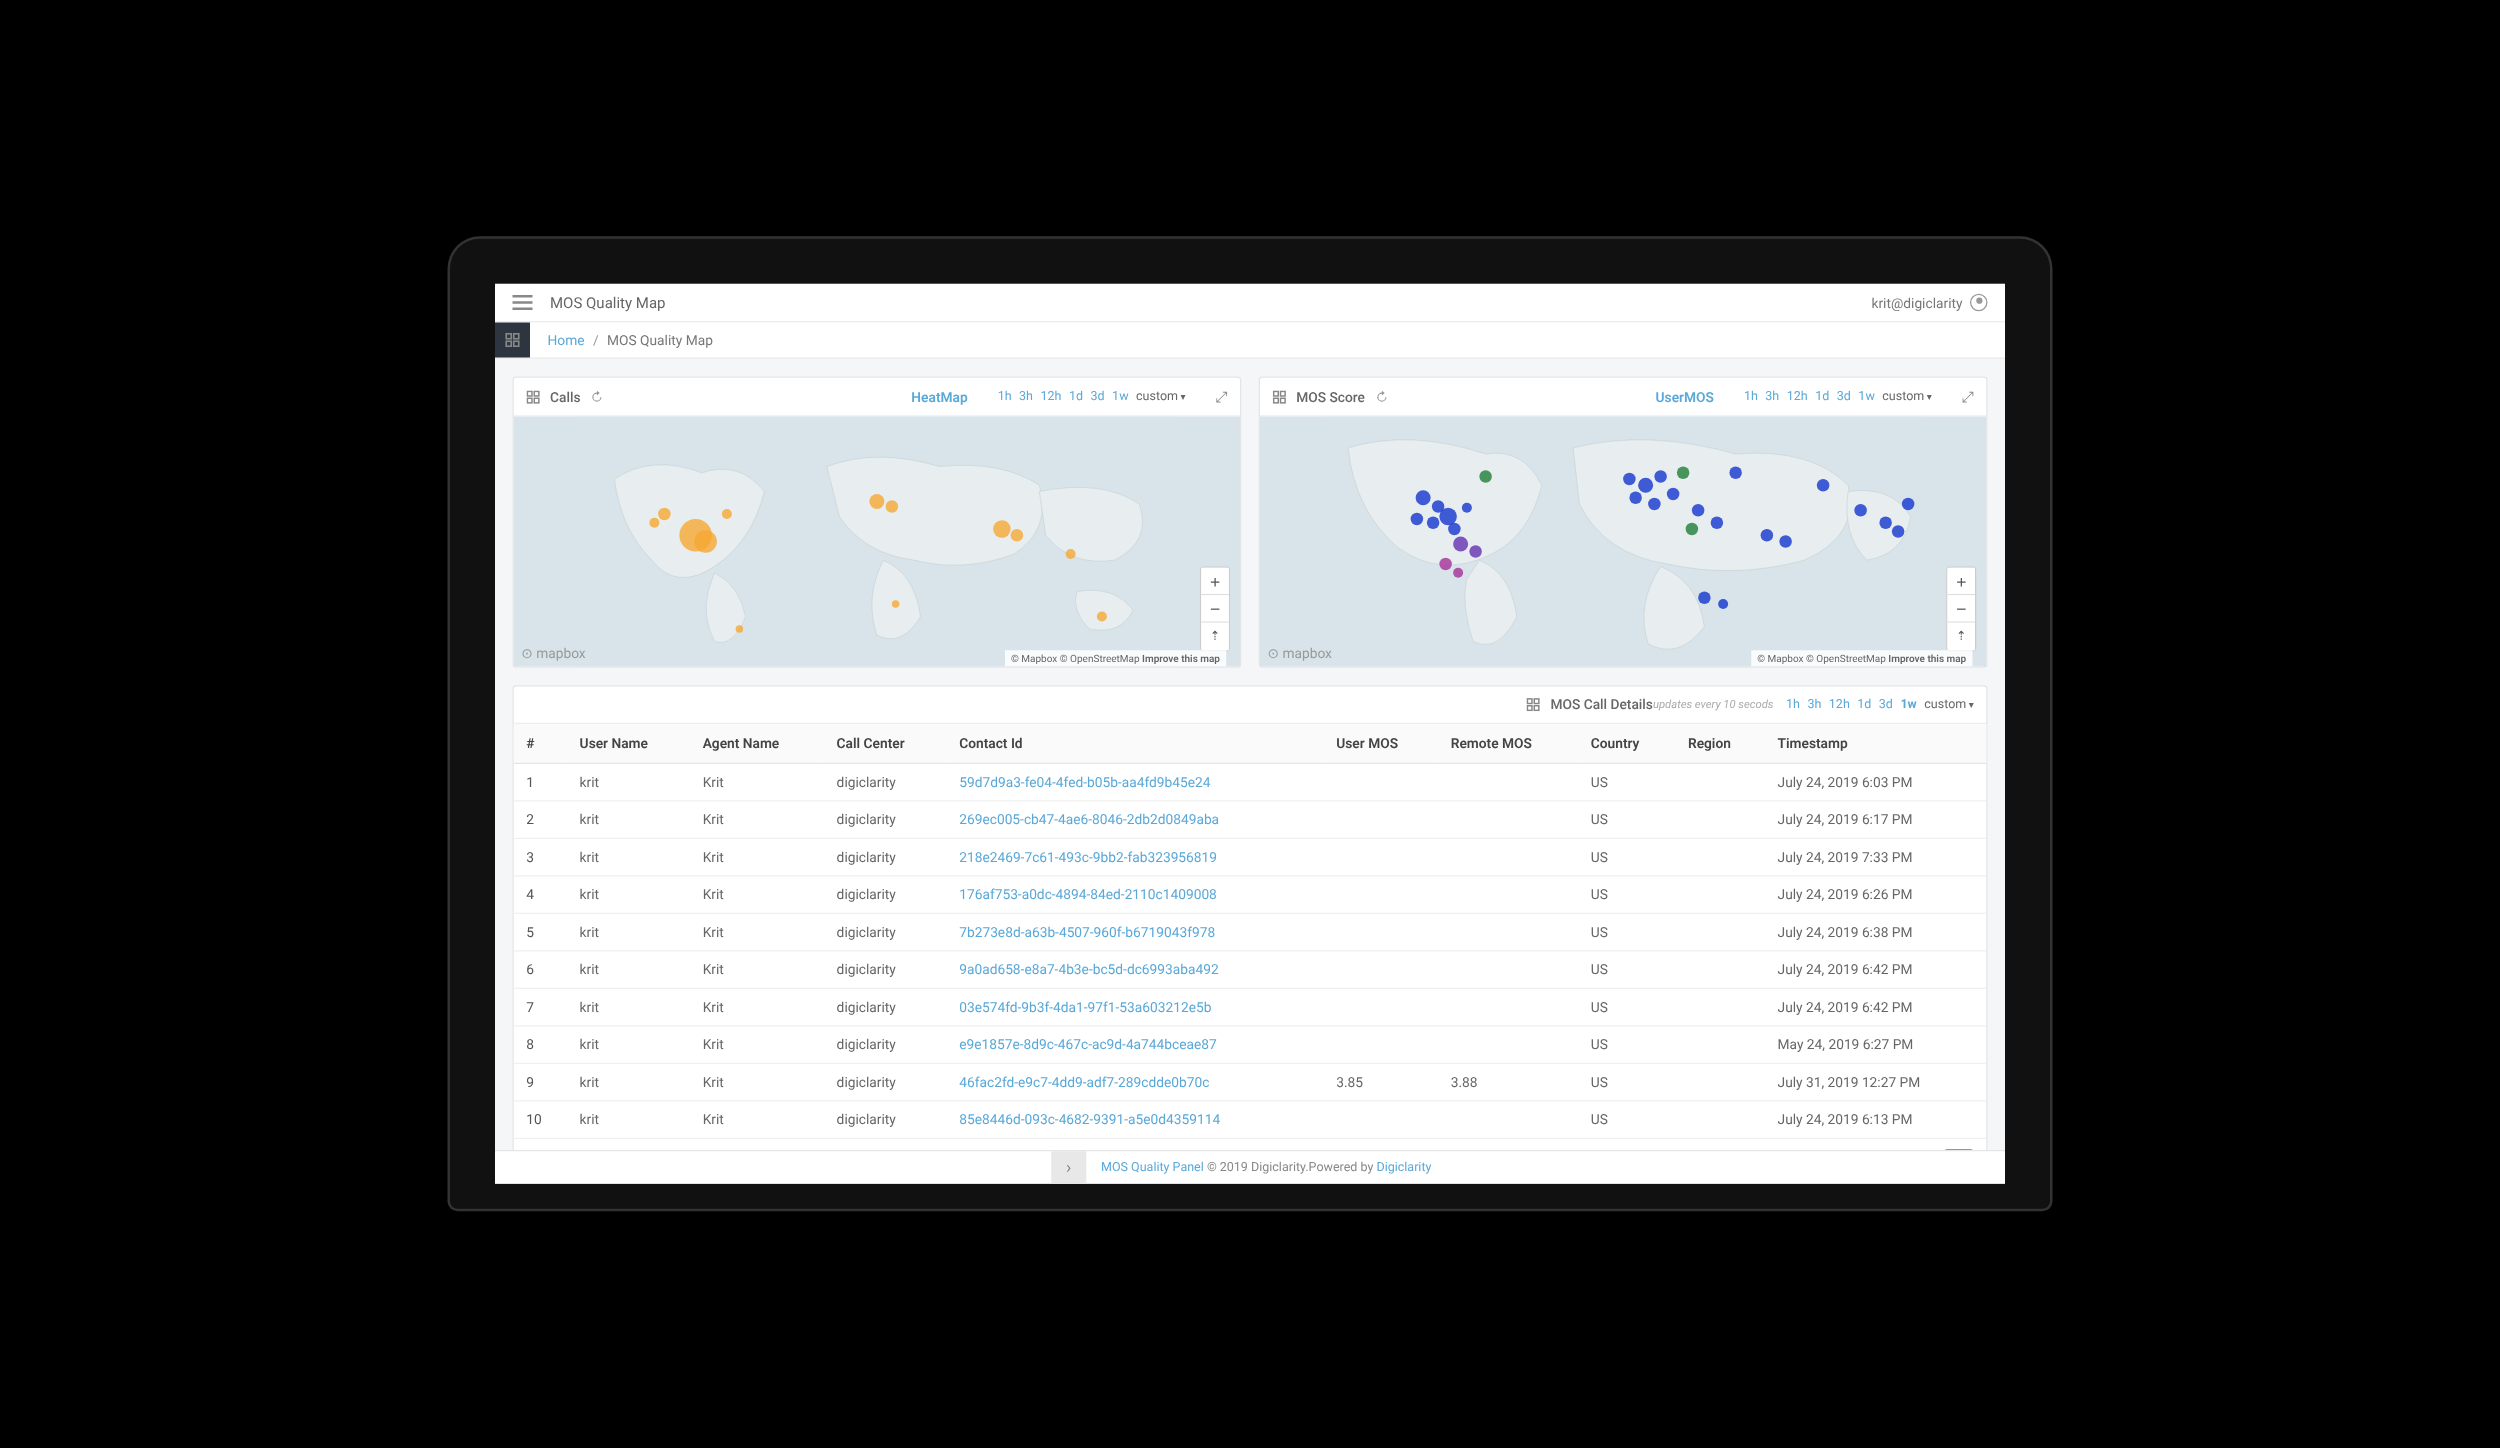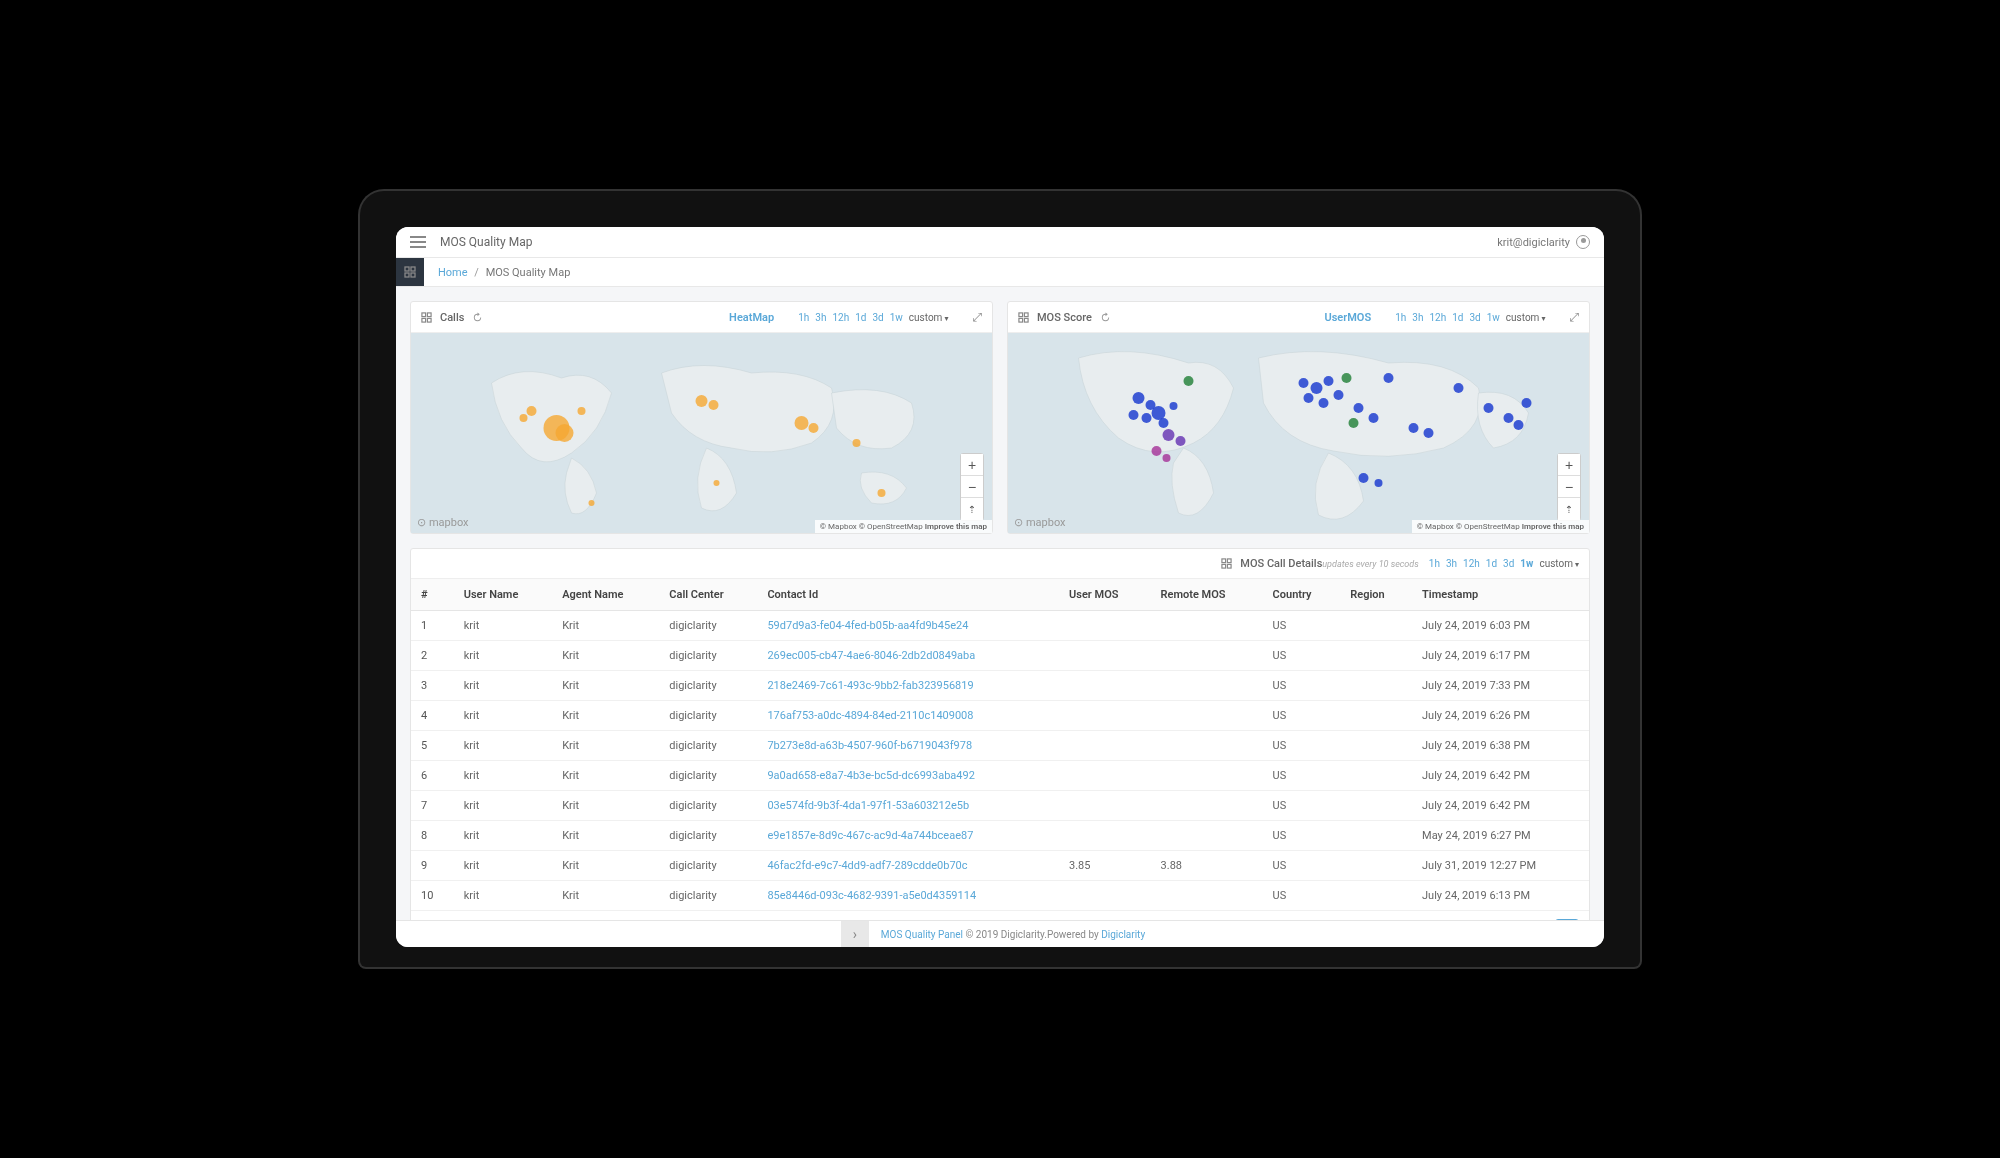--- a/index.html
+++ b/index.html
@@ -15,21 +15,21 @@
     }
     .laptop-frame {
       background: #111;
       border-radius: 24px 24px 6px 6px;
       padding: 36px 36px 20px;
       box-shadow: 0 0 0 2px #333;
       width: 1280px;
     }
     .screen {
       background: #f5f6f8;
-      border-radius: 12px;
+      border-radius: 0;
       overflow: hidden;
       height: 720px;
       display: flex;
       flex-direction: column;
     }
     .topbar {
       background: #fff;
       display: flex;
       align-items: center;
       padding: 8px 14px;
@@ -68,21 +68,21 @@
     .land { fill: #e8edef; stroke: #c5d0d5; stroke-width: 0.5; }
     .heat-dot { fill: #f5a832; opacity: 0.8; }
     .mos-dot { opacity: 0.85; }
     .mos-blue { fill: #2040d0; }
     .mos-purple { fill: #6b3bb5; }
     .mos-magenta { fill: #a83b9c; }
     .mos-green { fill: #2a8540; }
     .map-controls { position: absolute; right: 8px; top: 120px; display: flex; flex-direction: column; background: #fff; border: 1px solid #ccc; border-radius: 3px; }
     .map-controls button { width: 22px; height: 22px; border: none; border-bottom: 1px solid #ddd; background: #fff; cursor: pointer; font-size: 14px; color: #555; }
     .map-controls button:last-child { border-bottom: none; font-size: 10px; }
-    .map-attr { position: absolute; bottom: 0; right: 0; background: rgba(255,255,255,0.85); font-size: 8px; padding: 2px 5px; color: #666; }
+    .map-attr { position: absolute; bottom: 0; right: 11px; background: rgba(255,255,255,0.85); font-size: 8px; padding: 2px 5px; color: #666; }
     .map-attr b { font-weight: 600; }
     .mapbox-logo { position: absolute; bottom: 4px; left: 6px; font-size: 11px; color: #999; }
     .mapbox-logo::before { content: '⊙ '; }
     .table-panel { background: #fff; border: 1px solid #e5e5e5; border-radius: 3px; }
     .table-panel-header { display: flex; justify-content: flex-end; align-items: center; padding: 8px 10px; border-bottom: 1px solid #eee; font-size: 11px; }
     .table-title { display: flex; gap: 8px; align-items: center; color: #666; font-weight: 500; }
     .table-header-right { display: flex; align-items: center; gap: 10px; font-size: 10px; }
     .update-note { color: #aaa; font-style: italic; font-size: 9px; }
     .tbl-ranges { display: flex; gap: 6px; }
     .tbl-ranges span { color: #5aa8d8; cursor: pointer; }

